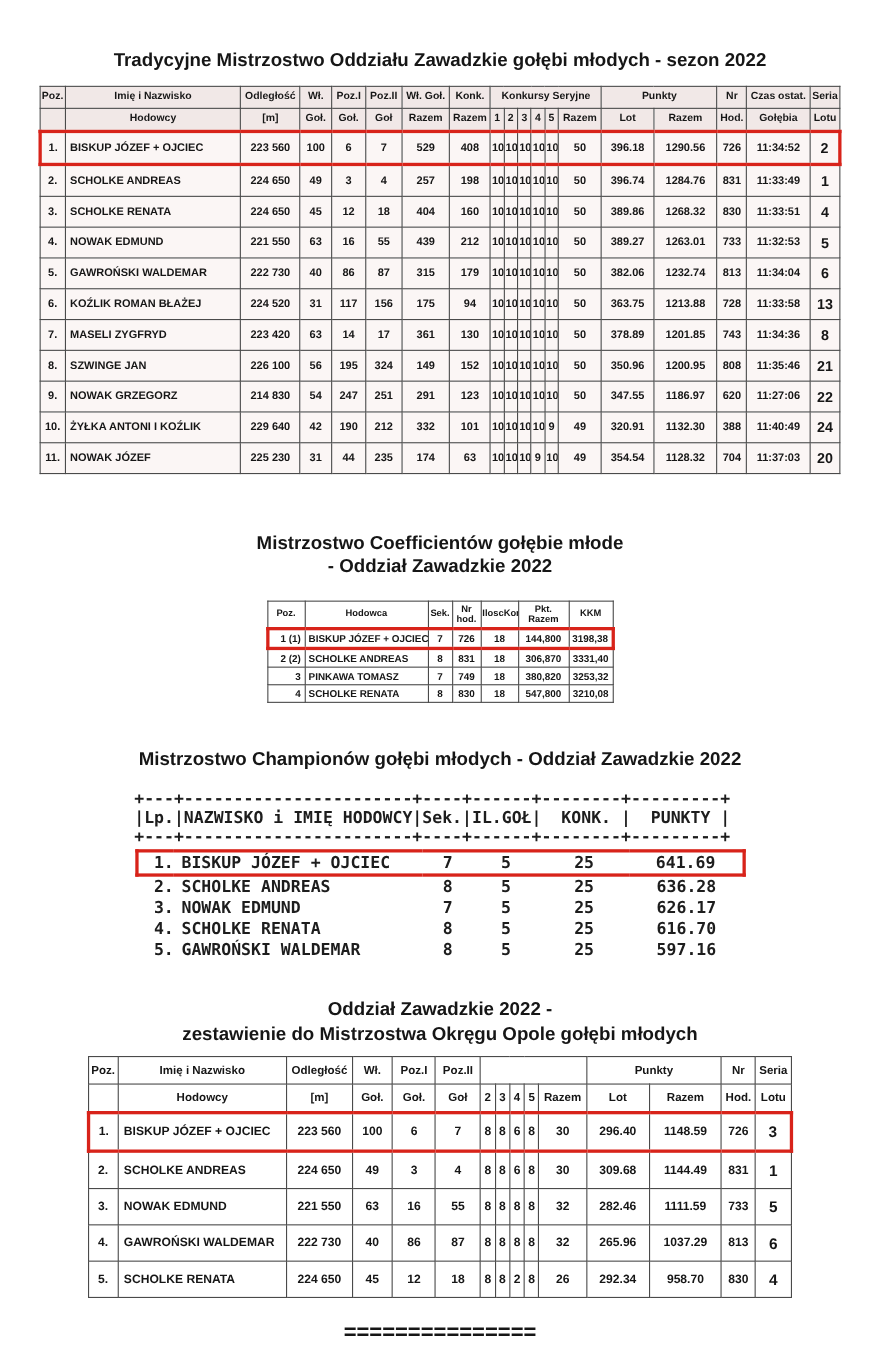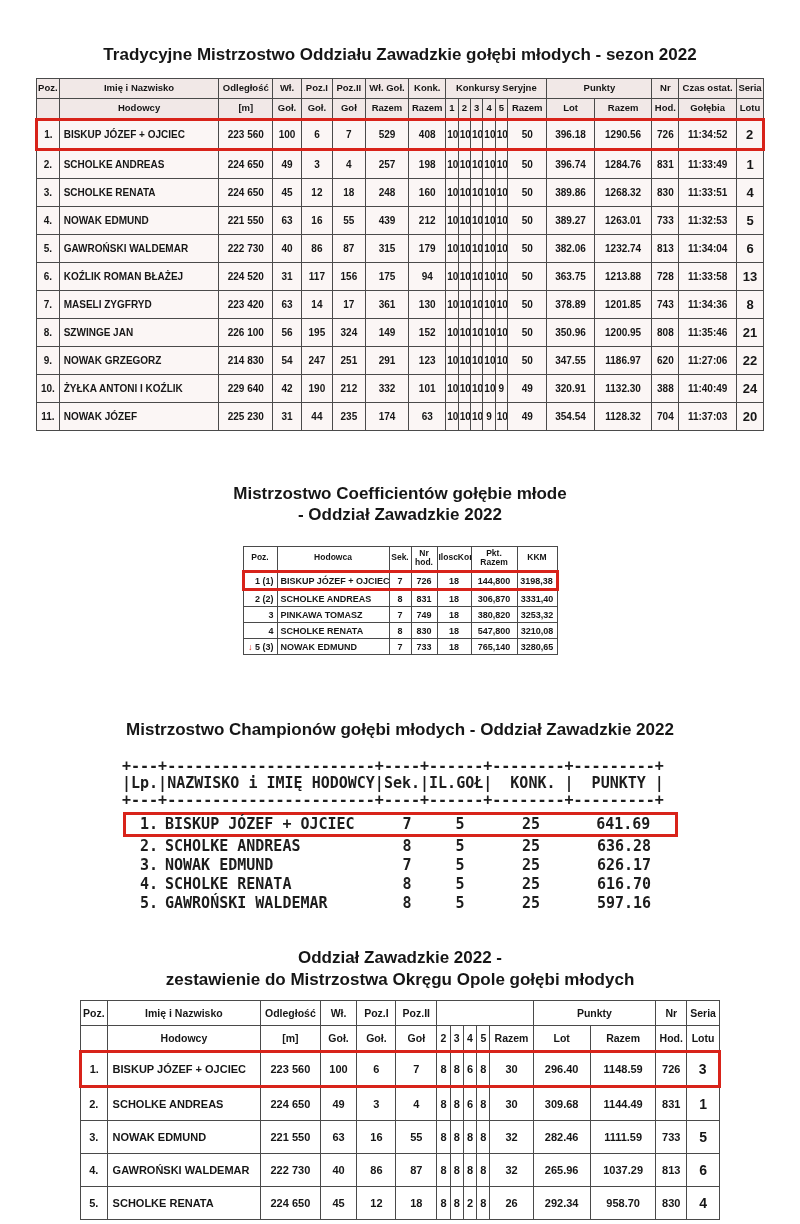--- a/index.html
+++ b/index.html
@@ -38,21 +38,21 @@
   
   .title-2{margin-top:52px;}
   .t2{width:314px;margin-top:20px;}
   .t2 th{font-size:8.5px;font-weight:bold;padding:2px 1px;line-height:1.15;}
   .t2 td{font-size:9px;font-weight:bold;padding:2.5px 1px;}
   .t2 td:first-child{text-align:right;padding-right:3px;}
   .t2 td:nth-child(2){text-align:left;padding-left:3px;}
   .down-arrow{color:var(--red);font-weight:bold;}
 
   
-  .title-3{margin-top:64px;}
+  .title-3{margin-top:40px;}
   .t3-block{
     width:556px;margin:18px auto 0;
     font-family:"DejaVu Sans Mono", monospace;
     font-weight:bold;color:#1d1d1d;
   }
   .ascii{white-space:pre;font-size:15px;line-height:17px;}
   .t3{width:552px;margin-top:3px;}
   .t3 td{font-size:15px;line-height:19px;padding:0;text-align:center;white-space:nowrap;}
   .t3 td:first-child{text-align:right;}
   .t3 td:nth-child(2){text-align:left;padding-left:7px;}
@@ -178,21 +178,21 @@
           <td>11:33:49</td>
           <td>1</td>
         </tr>
         <tr>
           <td>3.</td>
           <td>SCHOLKE RENATA</td>
           <td>224 650</td>
           <td>45</td>
           <td>12</td>
           <td>18</td>
-          <td>248</td>
+          <td>404</td>
           <td>160</td>
           <td>10</td>
           <td>10</td>
           <td>10</td>
           <td>10</td>
           <td>10</td>
           <td>50</td>
           <td>389.86</td>
           <td>1268.32</td>
           <td>830</td>
@@ -427,29 +427,20 @@
           <td>3253,32</td>
         </tr>
         <tr>
           <td>4</td>
           <td>SCHOLKE RENATA</td>
           <td>8</td>
           <td>830</td>
           <td>18</td>
           <td>547,800</td>
           <td>3210,08</td>
-        </tr>
-        <tr>
-          <td><span class="down-arrow">↓ </span>5 (3)</td>
-          <td>NOWAK EDMUND</td>
-          <td>7</td>
-          <td>733</td>
-          <td>18</td>
-          <td>765,140</td>
-          <td>3280,65</td>
         </tr>
       </tbody>
   </table>
 
   <div class="title title-3">Mistrzostwo Championów gołębi młodych - Oddział Zawadzkie 2022</div>
 
   <div class="t3-block">
     <div class="ascii">+---+-----------------------+----+------+--------+---------+</div>
     <div class="ascii">|Lp.|NAZWISKO i IMIĘ HODOWCY|Sek.|IL.GOŁ|  KONK. |  PUNKTY |</div>
     <div class="ascii">+---+-----------------------+----+------+--------+---------+</div>

